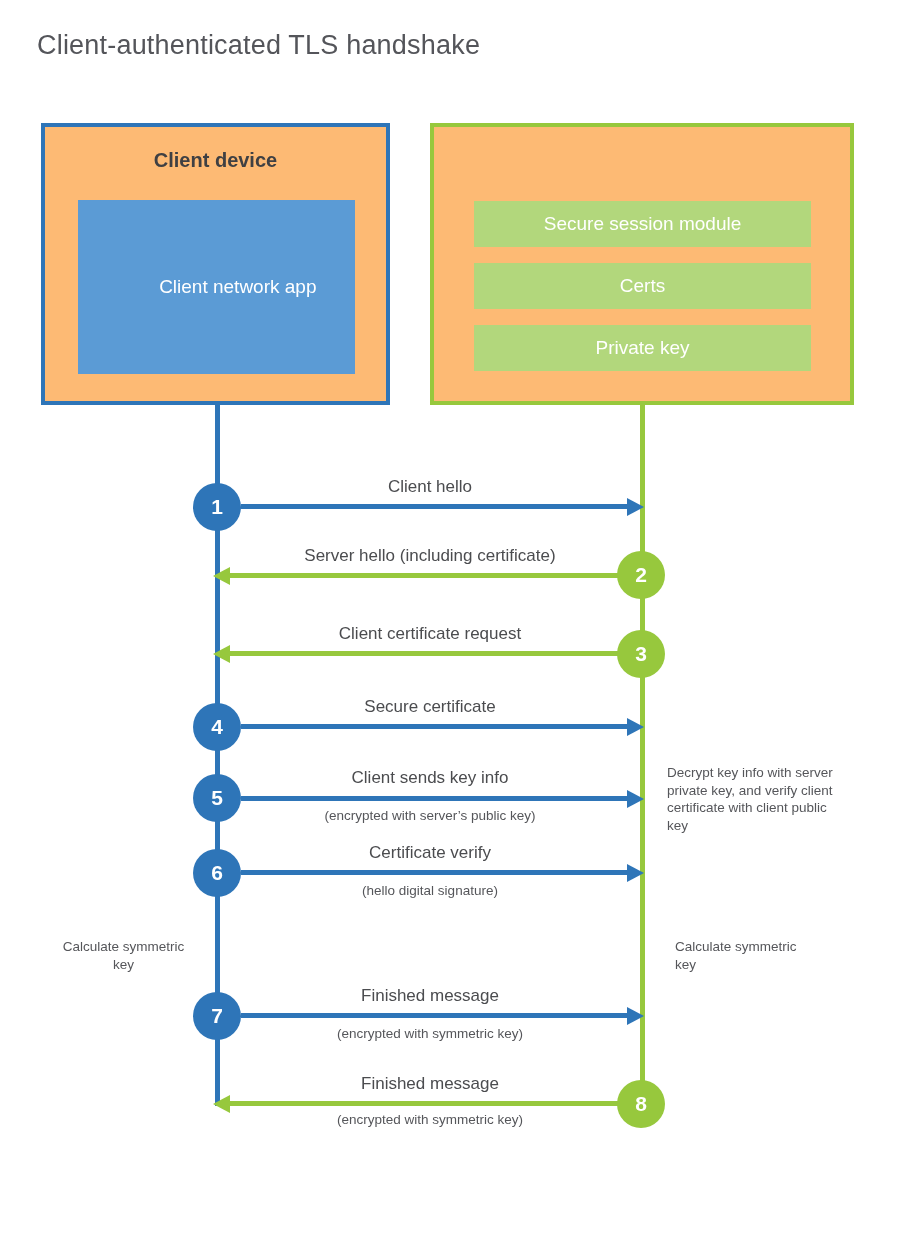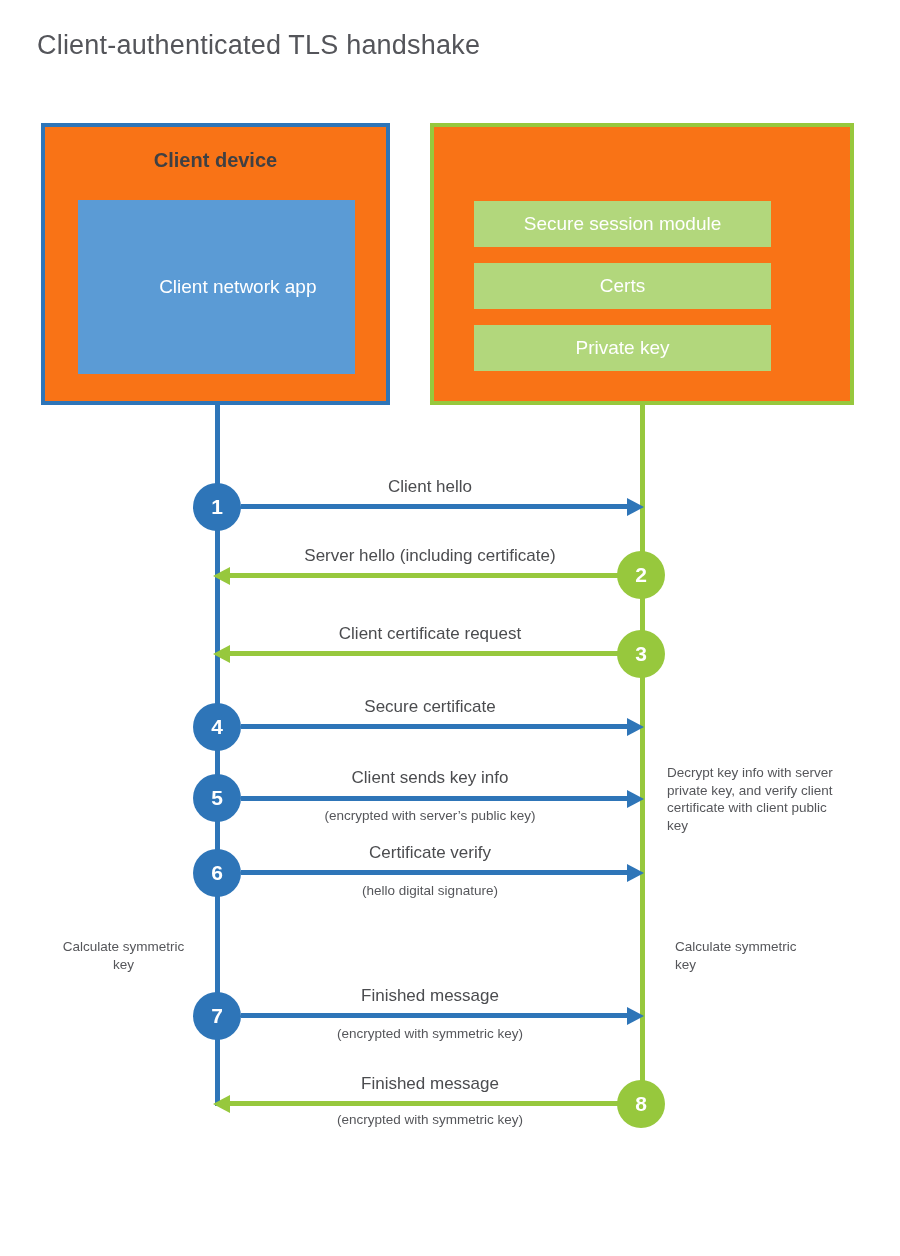--- a/index.html
+++ b/index.html
@@ -15,35 +15,35 @@
     --lightgreen:#b2d77c;
     --dark:#3f4043;
     --label:#4b4c4f;
     --small:#55565a;
   }
   .title{
     position:absolute; left:37px; top:30px;
     font-size:27px; font-weight:300; color:#54555a; letter-spacing:0.2px;
   }
   
-  .actor-box{ position:absolute; top:123px; height:282px; background:#f97316; }
+  .actor-box{ position:absolute; top:123px; height:282px; background:#fdba74; }
   .client-box{ left:41px; width:349px; border:4px solid var(--blue); }
   .server-box{ left:430px; width:424px; border:4px solid var(--green); }
   .actor-title{
     position:absolute; top:22px; left:0; width:100%;
     text-align:center; font-size:20px; font-weight:700; color:var(--dark);
   }
   .client-module{
     position:absolute; left:33px; top:73px; width:277px; height:174px;
     background:var(--lightblue); color:#ffffff; font-size:19px; line-height:28px;
     display:flex; align-items:center; justify-content:center; text-align:right;
   }
   .client-module span{ width:200px; }
   .server-bar{
-    position:absolute; left:40px; width:297px; height:46px;
+    position:absolute; left:40px; width:337px; height:46px;
     background:var(--lightgreen); color:#ffffff; font-size:19px;
     display:flex; align-items:center; justify-content:center; text-align:center;
   }
   .bar-1{ top:74px; } .bar-2{ top:136px; } .bar-3{ top:198px; }
   
   .lifeline{ position:absolute; top:403px; width:5px; height:703px; }
   .lifeline.blue{ left:215px; background:var(--blue); }
   .lifeline.green{ left:640px; background:var(--green); }
   
   .circle{

